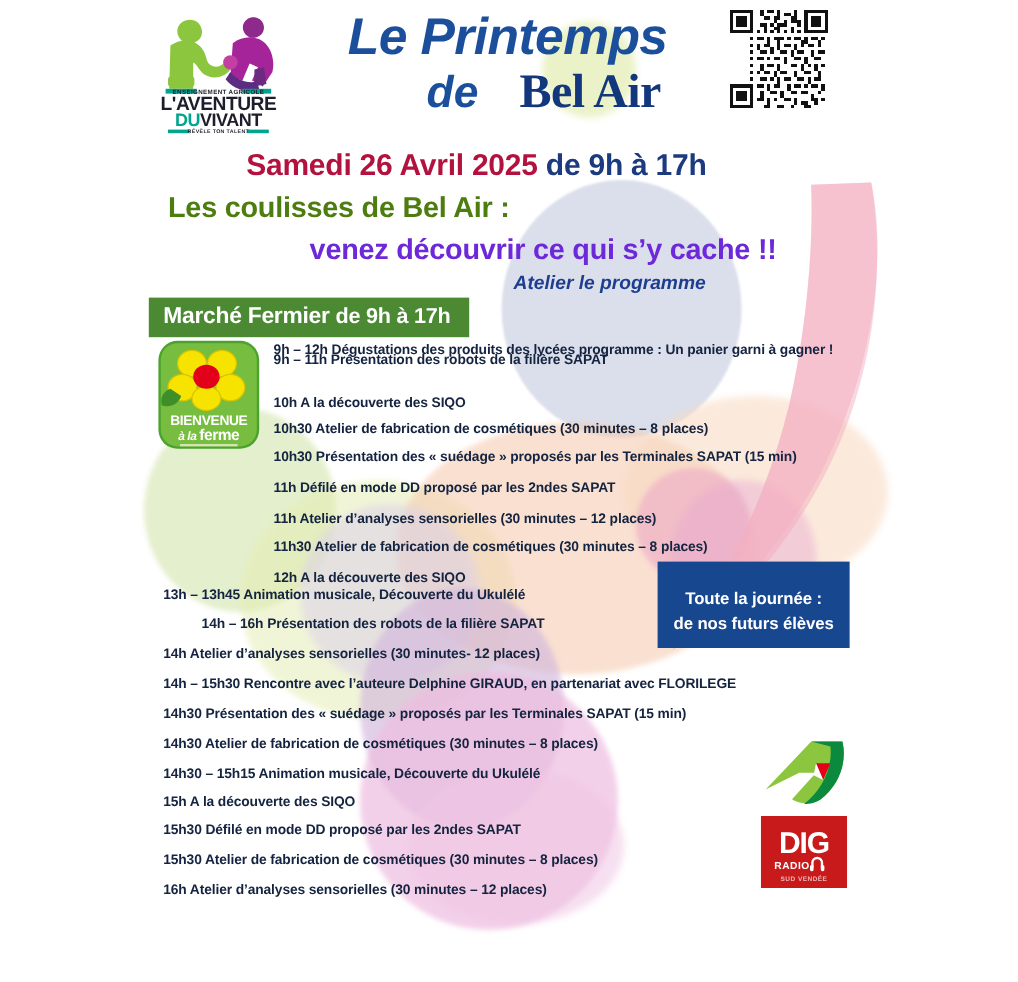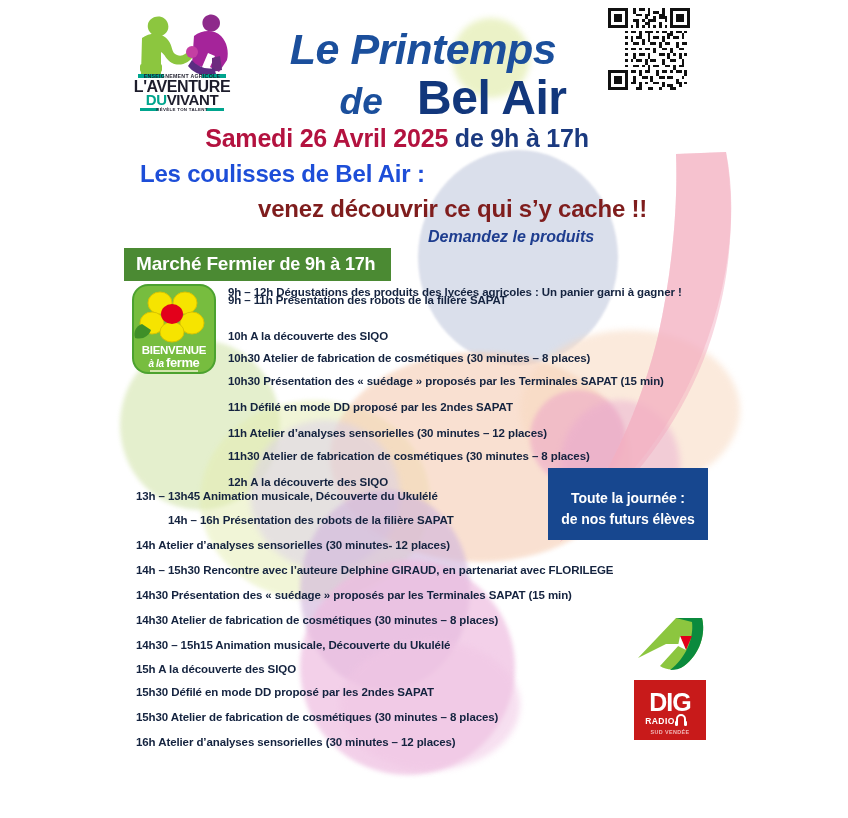--- a/index.html
+++ b/index.html
@@ -81,21 +81,21 @@
   
   .content{position:relative;z-index:2;}
 
   .header{
     position:absolute;left:0;top:0;width:848px;height:118px;
   }
   .aventure-logo{
     position:absolute;left:128px;top:8px;width:108px;height:104px;
   }
   .title-block{
-    position:absolute;left:238px;top:28px;width:360px;
+    position:absolute;left:238px;top:10px;width:360px;
   }
   .title-line1{
     font-family:"Liberation Sans", sans-serif;
     font-style:italic;font-weight:bold;
     font-size:43px;color:#1b4f9c;
     letter-spacing:-.5px;
     text-align:center;
     line-height:1.0;
     margin:0;
     padding-left:10px;
@@ -106,46 +106,46 @@
     padding-left:70px;
     line-height:1.0;
     white-space:nowrap;
   }
   .title-de{
     font-family:"Liberation Sans", sans-serif;
     font-style:italic;font-weight:bold;
     font-size:37px;color:#1b4f9c;
   }
   .title-belair{
-    font-family:Liberation Sans, sans-serif;
+    font-family:Liberation Serif, serif;
     font-style:normal;font-weight:bold;
-    font-size:48px;color:#12377c;
+    font-size:40px;color:#12377c;
     letter-spacing:-.5px;
     margin-left:24px;
   }
   .qr{
     position:absolute;left:608px;top:8px;width:82px;height:82px;
   }
 
   
   .date-line{
     position:absolute;left:0;top:124px;width:794px;
     text-align:center;
     font-size:25px;font-weight:bold;color:#b3123f;
     letter-spacing:-.2px;
   }
   .date-line .tail{color:#1b3a80;}
   .sub1{
     position:absolute;left:140px;top:160px;
-    font-size:24px;font-weight:bold;color:#1d4ed8;
+    font-size:24px;font-weight:bold;color:#4d7c0f;
     letter-spacing:-.2px;
   }
   .sub2{
     position:absolute;left:258px;top:195px;
-    font-size:24px;font-weight:bold;color:#7f1d1d;
+    font-size:24px;font-weight:bold;color:#6d28d9;
     letter-spacing:-.2px;
   }
   .sub3{
     position:absolute;left:428px;top:228px;
     font-size:16px;font-weight:bold;font-style:italic;color:#1e3d8f;
   }
 
   
   .market-banner{
     position:absolute;left:124px;top:248px;
@@ -393,21 +393,21 @@
             <rect x="22" y="28" width="2" height="1"></rect>
         </g>
       </svg>
     </div>
 
     <div class="date-line">
       <span>Samedi 26 Avril 2025 </span><span class="tail">de 9h à 17h</span>
     </div>
     <div class="sub1">Les coulisses de Bel Air :</div>
     <div class="sub2">venez découvrir ce qui s’y cache !!</div>
-    <div class="sub3">Demandez le produits</div>
+    <div class="sub3">Atelier le programme</div>
 
     <div class="market-banner">
       <span>Marché Fermier</span><span class="thin"> de 9h à 17h</span>
     </div>
 
     <svg class="ferme-logo" viewBox="0 0 92 98">
       <rect x="4" y="4" width="84" height="90" rx="16" fill="#4ca22f"></rect>
       <rect x="6" y="6" width="80" height="86" rx="14" fill="#77bd3f"></rect>
 
       <g>
@@ -419,21 +419,21 @@
         <ellipse cx="44" cy="34" rx="11" ry="10" fill="#e3001b"></ellipse>
         <path d="M14 44 c-6 2 -9 8 -7 14 c8 2 14 -2 16 -8 z" fill="#3f8f28"></path>
       </g>
       <text x="46" y="74" font-family="Liberation Sans, sans-serif" font-size="11.5" font-weight="bold" fill="#ffffff" text-anchor="middle" letter-spacing="-.3">BIENVENUE</text>
       <text x="46" y="87" font-family="Liberation Sans, sans-serif" font-size="13" font-weight="bold" text-anchor="middle" letter-spacing="-.4"><tspan fill="#ffffff" font-size="10" font-style="italic">à la </tspan><tspan fill="#ffffff">ferme</tspan></text>
       <rect x="22" y="90" width="48" height="2" fill="#e8f0c8" opacity=".8"></rect>
     </svg>
     <span class="vis-hidden">BIENVENUE</span>
 
     <div class="schedule" id="schedule-list">
-        <div class="sched-item" style="top: 8px; left: 228px;"><span>9h – 12h</span><span> Dégustations des produits des lycées agricoles : Un panier garni à gagner !</span></div>
+        <div class="sched-item" style="top: 8px; left: 228px;"><span>9h – 12h</span><span> Dégustations des produits des lycées programme : Un panier garni à gagner !</span></div>
         <div class="sched-item" style="top: 16px; left: 228px;"><span>9h – 11h</span><span> Présentation des robots de la filière SAPAT</span></div>
         <div class="sched-item" style="top: 52px; left: 228px;"><span>10h</span><span> A la découverte des SIQO</span></div>
         <div class="sched-item" style="top: 74px; left: 228px;"><span>10h30</span><span> Atelier de fabrication de cosmétiques (30 minutes – 8 places)</span></div>
         <div class="sched-item" style="top: 97px; left: 228px;"><span>10h30</span><span> Présentation des « suédage » proposés par les Terminales SAPAT (15 min)</span></div>
         <div class="sched-item" style="top: 123px; left: 228px;"><span>11h</span><span> Défilé en mode DD proposé par les 2ndes SAPAT</span></div>
         <div class="sched-item" style="top: 149px; left: 228px;"><span>11h</span><span> Atelier d’analyses sensorielles (30 minutes – 12 places)</span></div>
         <div class="sched-item" style="top: 172px; left: 228px;"><span>11h30</span><span> Atelier de fabrication de cosmétiques (30 minutes – 8 places)</span></div>
         <div class="sched-item" style="top: 198px; left: 228px;"><span>12h</span><span> A la découverte des SIQO</span></div>
         <div class="sched-item" style="top: 212px; left: 136px; text-align: center;"><span>13h – 13h45</span><span> Animation musicale, Découverte du Ukulélé</span></div>
         <div class="sched-item" style="top: 236px; left: 136px; margin-left: 32px;"><span>14h – 16h</span><span> Présentation des robots de la filière SAPAT</span></div>

